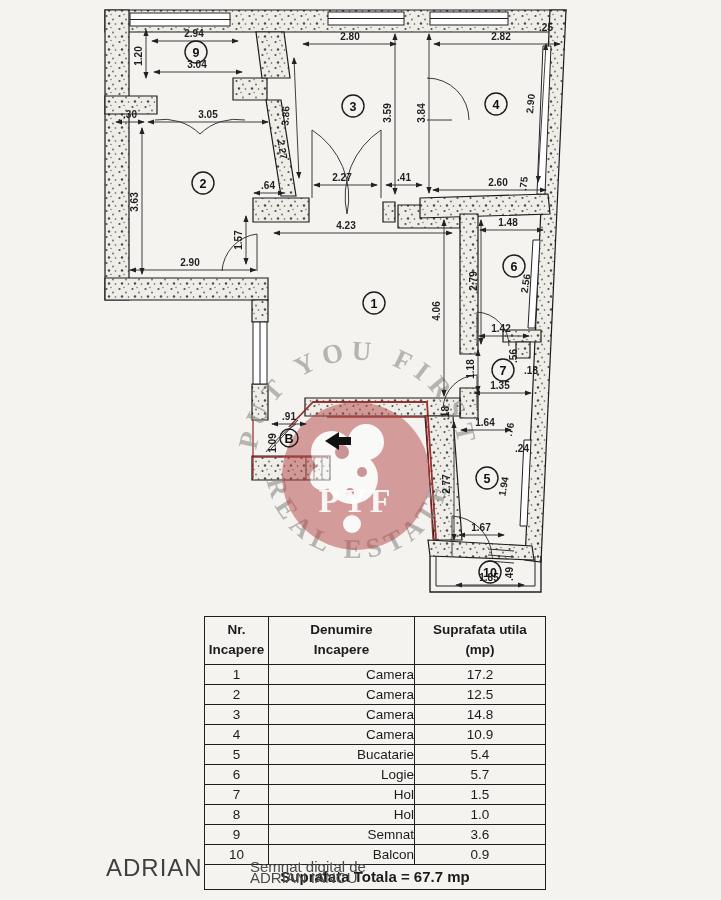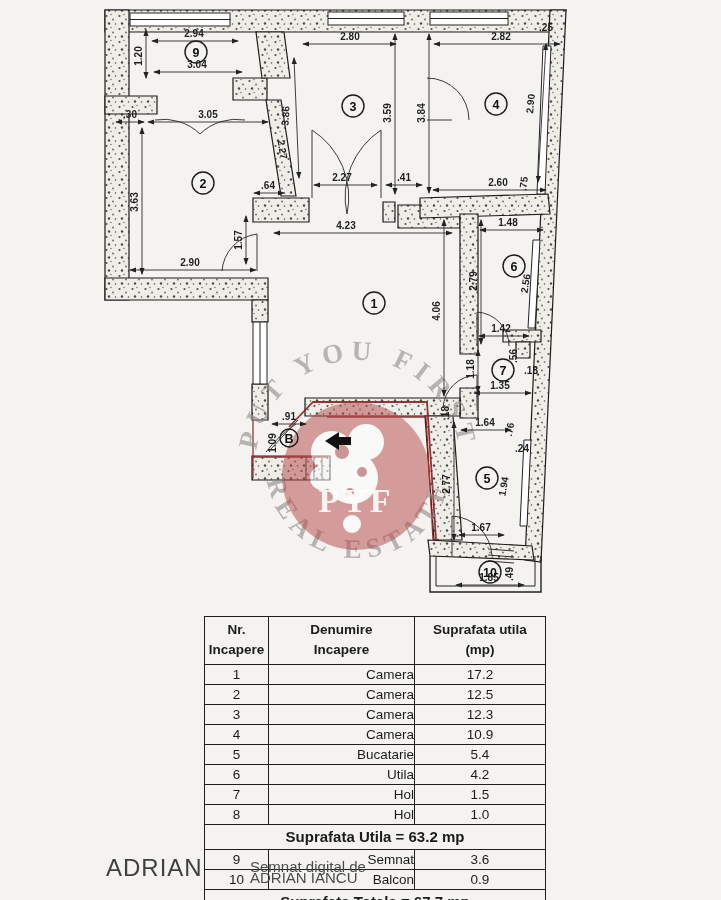--- a/index.html
+++ b/index.html
@@ -271,50 +271,47 @@
           <td class="val">17.2</td>
         </tr>
         <tr class="data">
           <td class="num">2</td>
           <td class="nm">Camera</td>
           <td class="val">12.5</td>
         </tr>
         <tr class="data">
           <td class="num">3</td>
           <td class="nm">Camera</td>
-          <td class="val">12.3</td>
+          <td class="val">14.8</td>
         </tr>
         <tr class="data">
           <td class="num">4</td>
           <td class="nm">Camera</td>
           <td class="val">10.9</td>
         </tr>
         <tr class="data">
           <td class="num">5</td>
           <td class="nm">Bucatarie</td>
           <td class="val">5.4</td>
         </tr>
         <tr class="data">
           <td class="num">6</td>
-          <td class="nm">Utila</td>
-          <td class="val">4.2</td>
+          <td class="nm">Logie</td>
+          <td class="val">5.7</td>
         </tr>
         <tr class="data">
           <td class="num">7</td>
           <td class="nm">Hol</td>
           <td class="val">1.5</td>
         </tr>
         <tr class="data">
           <td class="num">8</td>
           <td class="nm">Hol</td>
           <td class="val">1.0</td>
         </tr>
-        <tr class="merge">
-          <td colspan="3">Suprafata Utila = 63.2 mp</td>
-        </tr>
         <tr class="data">
           <td class="num">9</td>
           <td class="nm">Semnat</td>
           <td class="val">3.6</td>
         </tr>
         <tr class="data">
           <td class="num">10</td>
           <td class="nm">Balcon</td>
           <td class="val">0.9</td>
         </tr>

